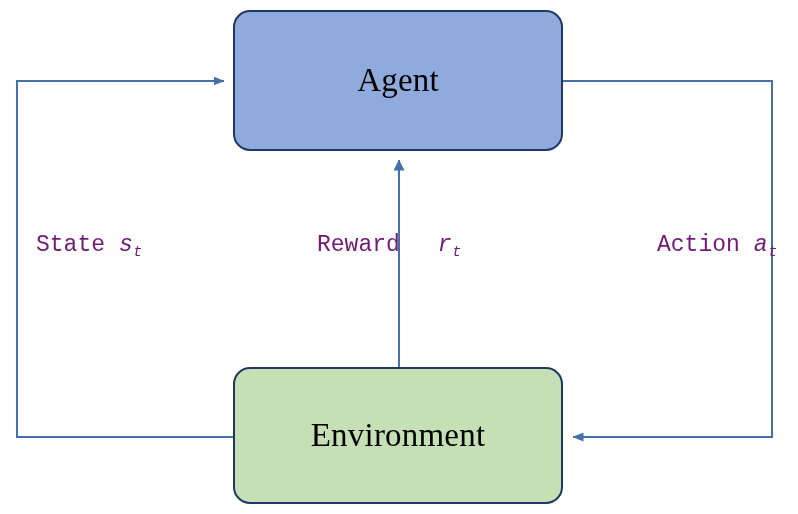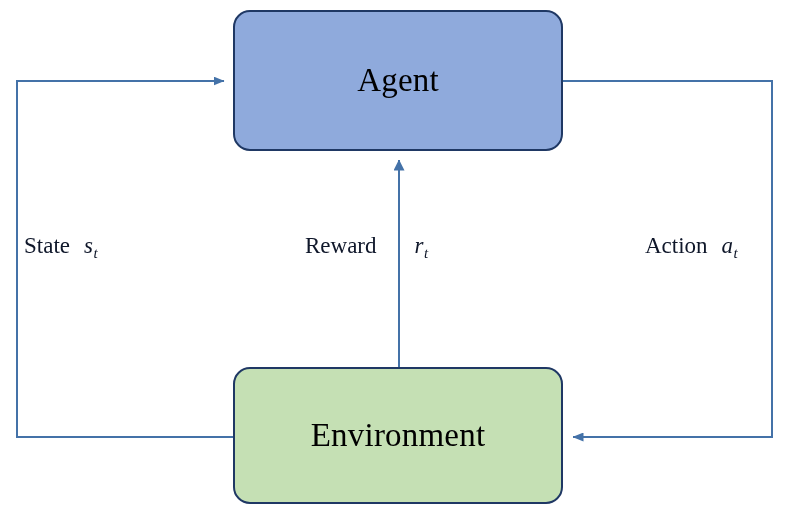--- a/index.html
+++ b/index.html
@@ -47,25 +47,26 @@
     height: 141px;
   }
   #environment-node {
     left: 233px;
     top: 367px;
     width: 330px;
     height: 137px;
   }
   .edge-label {
     position: absolute;
-    font-family: Liberation Serif, serif;
+    font-family: Liberation Mono, monospace;
     font-size: 23px;
-    color: #0f172a;
+    color: #701a75;
     white-space: nowrap;
     line-height: 1;
+    margin-left: 12px;
   }
   .edge-label .sym {
     font-style: italic;
     font-size: 23px;
   }
   .edge-label .sub {
     font-style: italic;
     font-size: 15px;
     vertical-align: -0.30em;
     margin-left: 0.5px;

